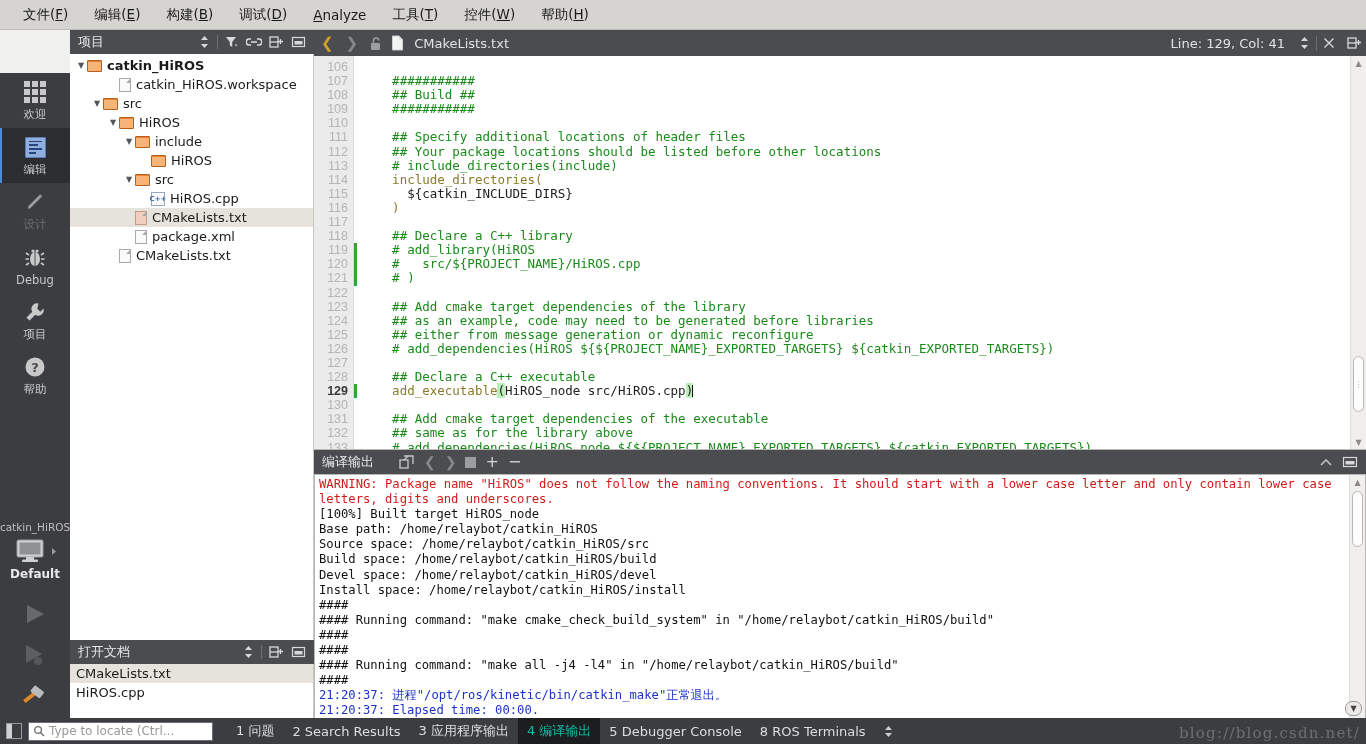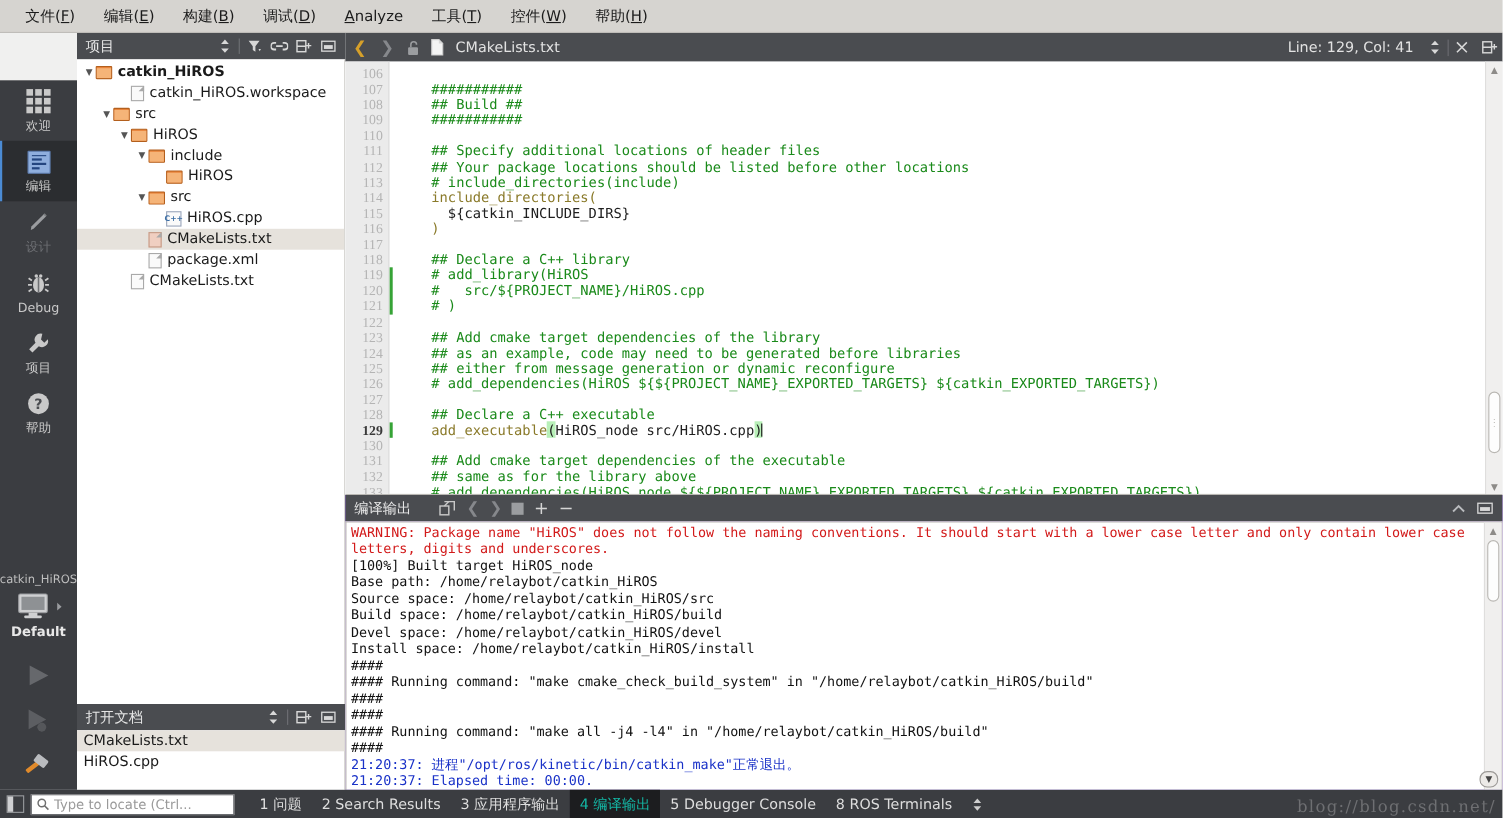--- a/index.html
+++ b/index.html
@@ -106,21 +106,21 @@
   .linecol{ color:#e2e2e2; font-size:13px; padding-right:8px; }
 
   
   .editor{
     flex:1 1 auto; background:#ffffff; position:relative; overflow:hidden;
     display:flex; min-height:0;
     border-bottom:1px solid #b9b7b3;
   }
   .gutter{
     width:40px; flex:0 0 40px; background:#ebebeb; color:#b4b4b4;
-    font-family:Liberation Serif, serif; font-size:12.5px;
+    font-family:Liberation Sans, sans-serif; font-size:12.5px;
     text-align:right; padding:4px 5px 0 0; line-height:14.1px; user-select:none;
     border-right:1px solid #dcdcdc;
   }
   .gutter .cur{ color:#3a3a3a; font-weight:bold; }
   .codepane{ flex:1 1 auto; position:relative; overflow:hidden; padding:4px 0 0 0; }
   .code{
     font-family:"DejaVu Sans Mono","Liberation Mono",monospace;
     font-size:12.5px; line-height:14.1px; white-space:pre; color:#202020;
     padding-left:8px;
   }
@@ -135,21 +135,21 @@
 
   .vscroll{
     width:16px; flex:0 0 16px; background:#f0efee; position:relative; border-left:1px solid #dfdedd;
   }
   .vscroll .thumb{
     position:absolute; left:2px; right:2px; background:#fdfdfd; border:1px solid #b9b7b3; border-radius:6px;
   }
   .vscroll .arw{ position:absolute;left:0;right:0;height:14px;display:flex;align-items:center;justify-content:center;color:#8d8b88;font-size:8px;}
 
   
-  .outpane{ height:268px; flex:0 0 268px; display:flex; flex-direction:column; background:#6d28d9; }
+  .outpane{ height:268px; flex:0 0 268px; display:flex; flex-direction:column; background:#f9a8d4; }
   .outhead{
     height:24px; flex:0 0 24px; background:#4a4c50; color:#e8e8e8; display:flex; align-items:center;
     padding:0 4px 0 8px; font-size:13px; gap:9px;
   }
   .outhead .t{ margin-right:16px; }
   .outhead .spacer{ flex:1 1 auto; }
   .outbody{
     flex:1 1 auto; background:#fff; overflow:hidden; display:flex; min-height:0;
     border:1px solid #b9b7b3; border-bottom:none;
   }

